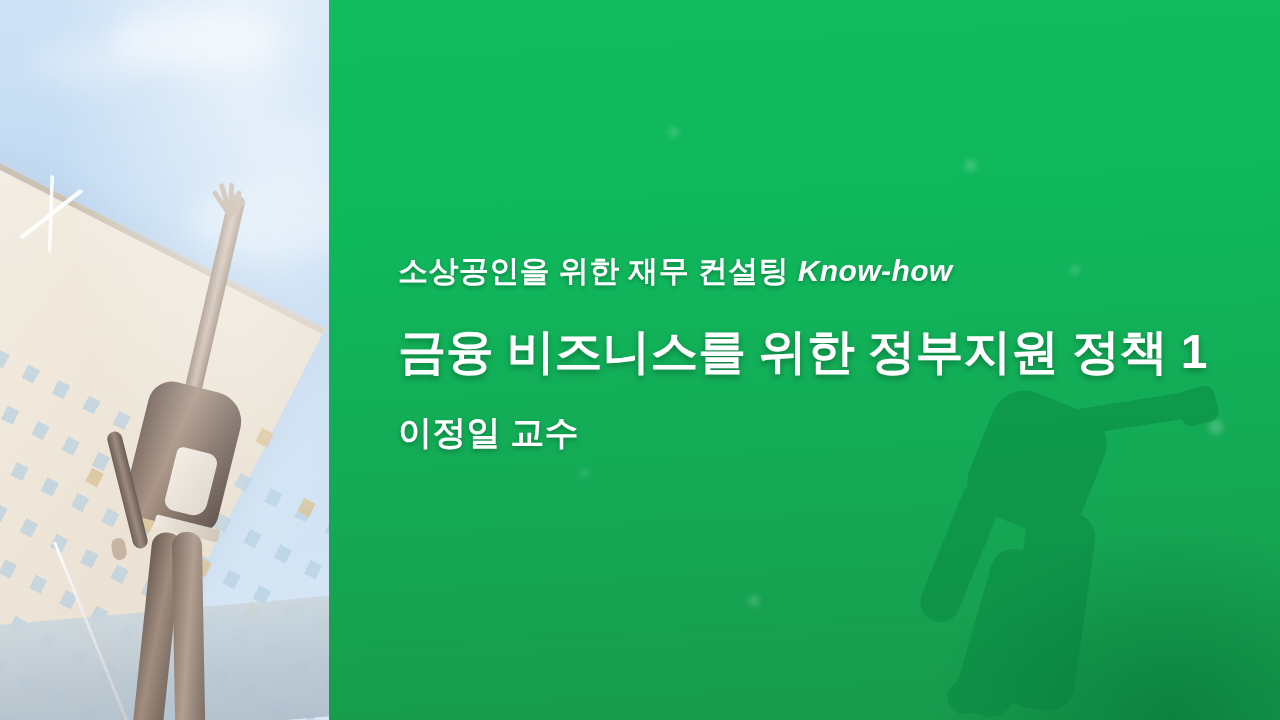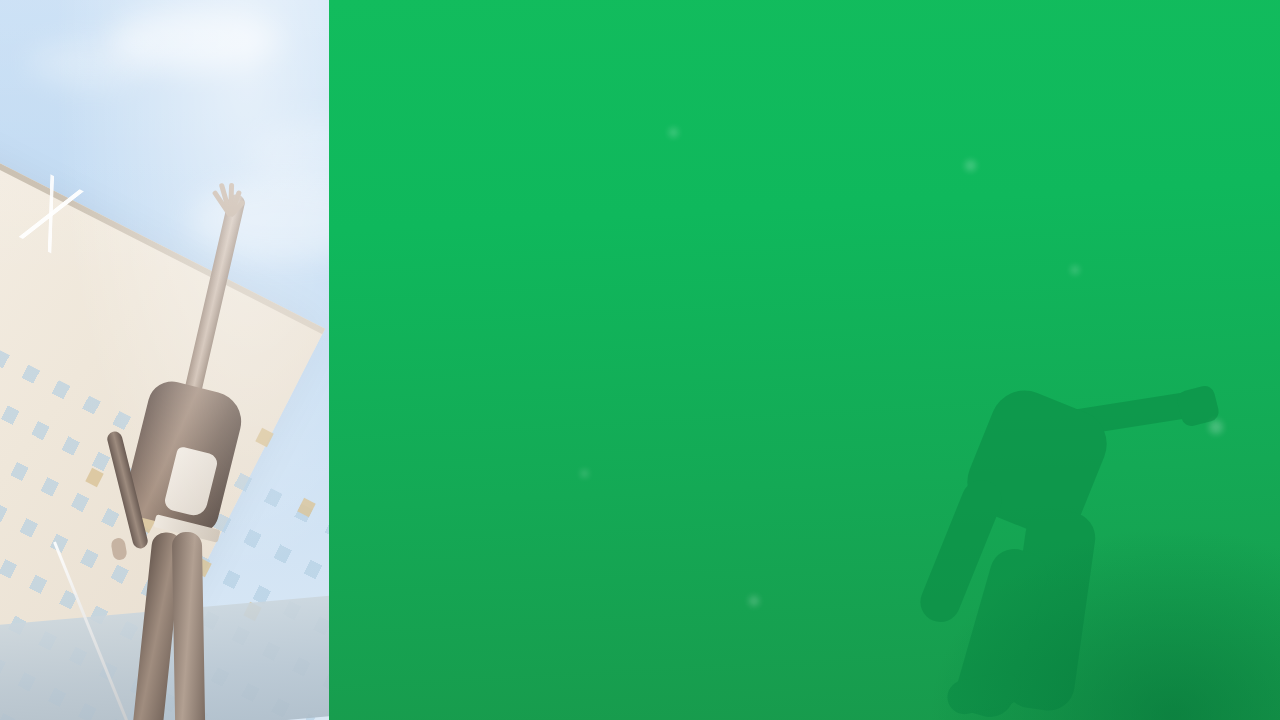--- a/index.html
+++ b/index.html
@@ -403,14 +403,22 @@
       <div class="gs" id="g-torso"></div>
       <div class="gs" id="g-arm2"></div>
       <div class="gs" id="g-leg"></div>
       <div class="gs" id="g-leg2"></div>
       <div class="gs" id="g-foot"></div>
     </div>
 
     <div id="corner-shade"></div>
   </div>
 
+  <div id="text-block">
+    <div id="subtitle">
+      <span>소상공인을 위한 재무 컨설팅</span>
+      <span class="kh">Know-how</span>
+    </div>
+    <div id="main-title">금융 비즈니스를 위한 정부지원 정책 1</div>
+    <div id="presenter">이정일 교수</div>
+  </div>
 
 </div>
 
 </body></html>

